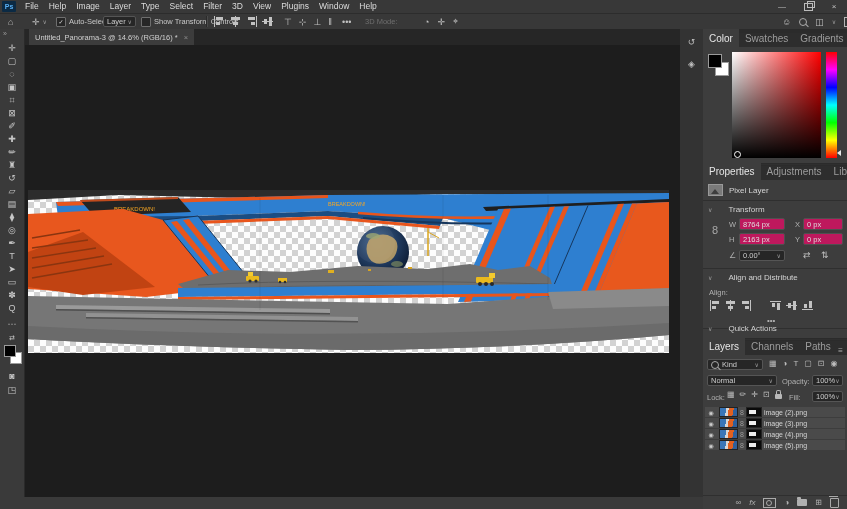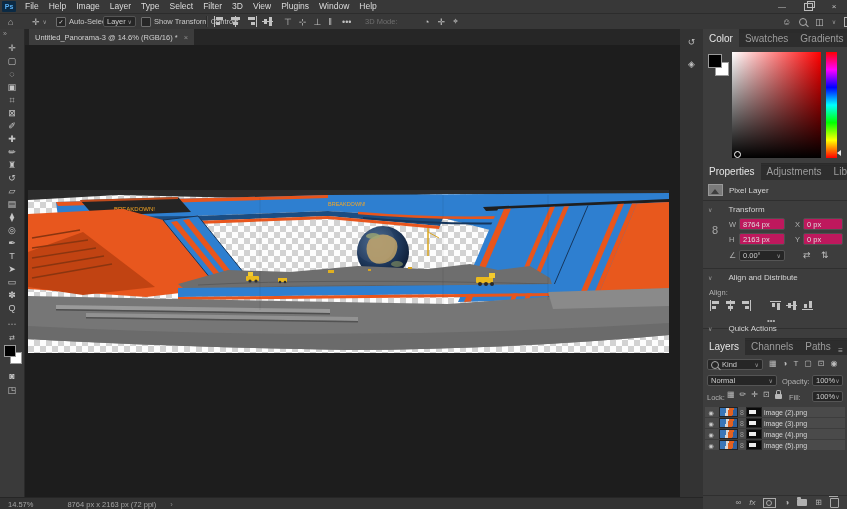--- a/index.html
+++ b/index.html
@@ -311,25 +311,20 @@
       <polygon points="58,127 330,131 330,132.5 58,128.5" fill="#525252"></polygon>
       <path d="M0,136 Q320,153 641,133 L641,145 Q490,159 320,160 Q140,157 0,149 Z" fill="#6b6b6b"></path>
     </g>
     <g stroke="#000" opacity=".08">
       <line x1="232" y1="8" x2="232" y2="120"></line>
         <line x1="415" y1="5" x2="415" y2="115"></line>
         <line x1="520" y1="5" x2="520" y2="110"></line>
     </g>
   </svg>
 
-  <div class="statusbar">
-    <span style="margin-left:8px">14.57%</span>
-    <span style="margin-left:20px">8764 px x 2163 px (72 ppi)</span>
-    <span style="color:#8a8a8a">›</span>
-  </div>
 
   <div class="minidock">
     <div class="minibtn" style="top:6px">↺</div>
     <div class="minibtn" style="top:28px">◈</div>
   </div>
 
   <div class="dock">
 
     <div class="tabstrip" style="top:4px">
       <span class="ptab active">Color</span>

